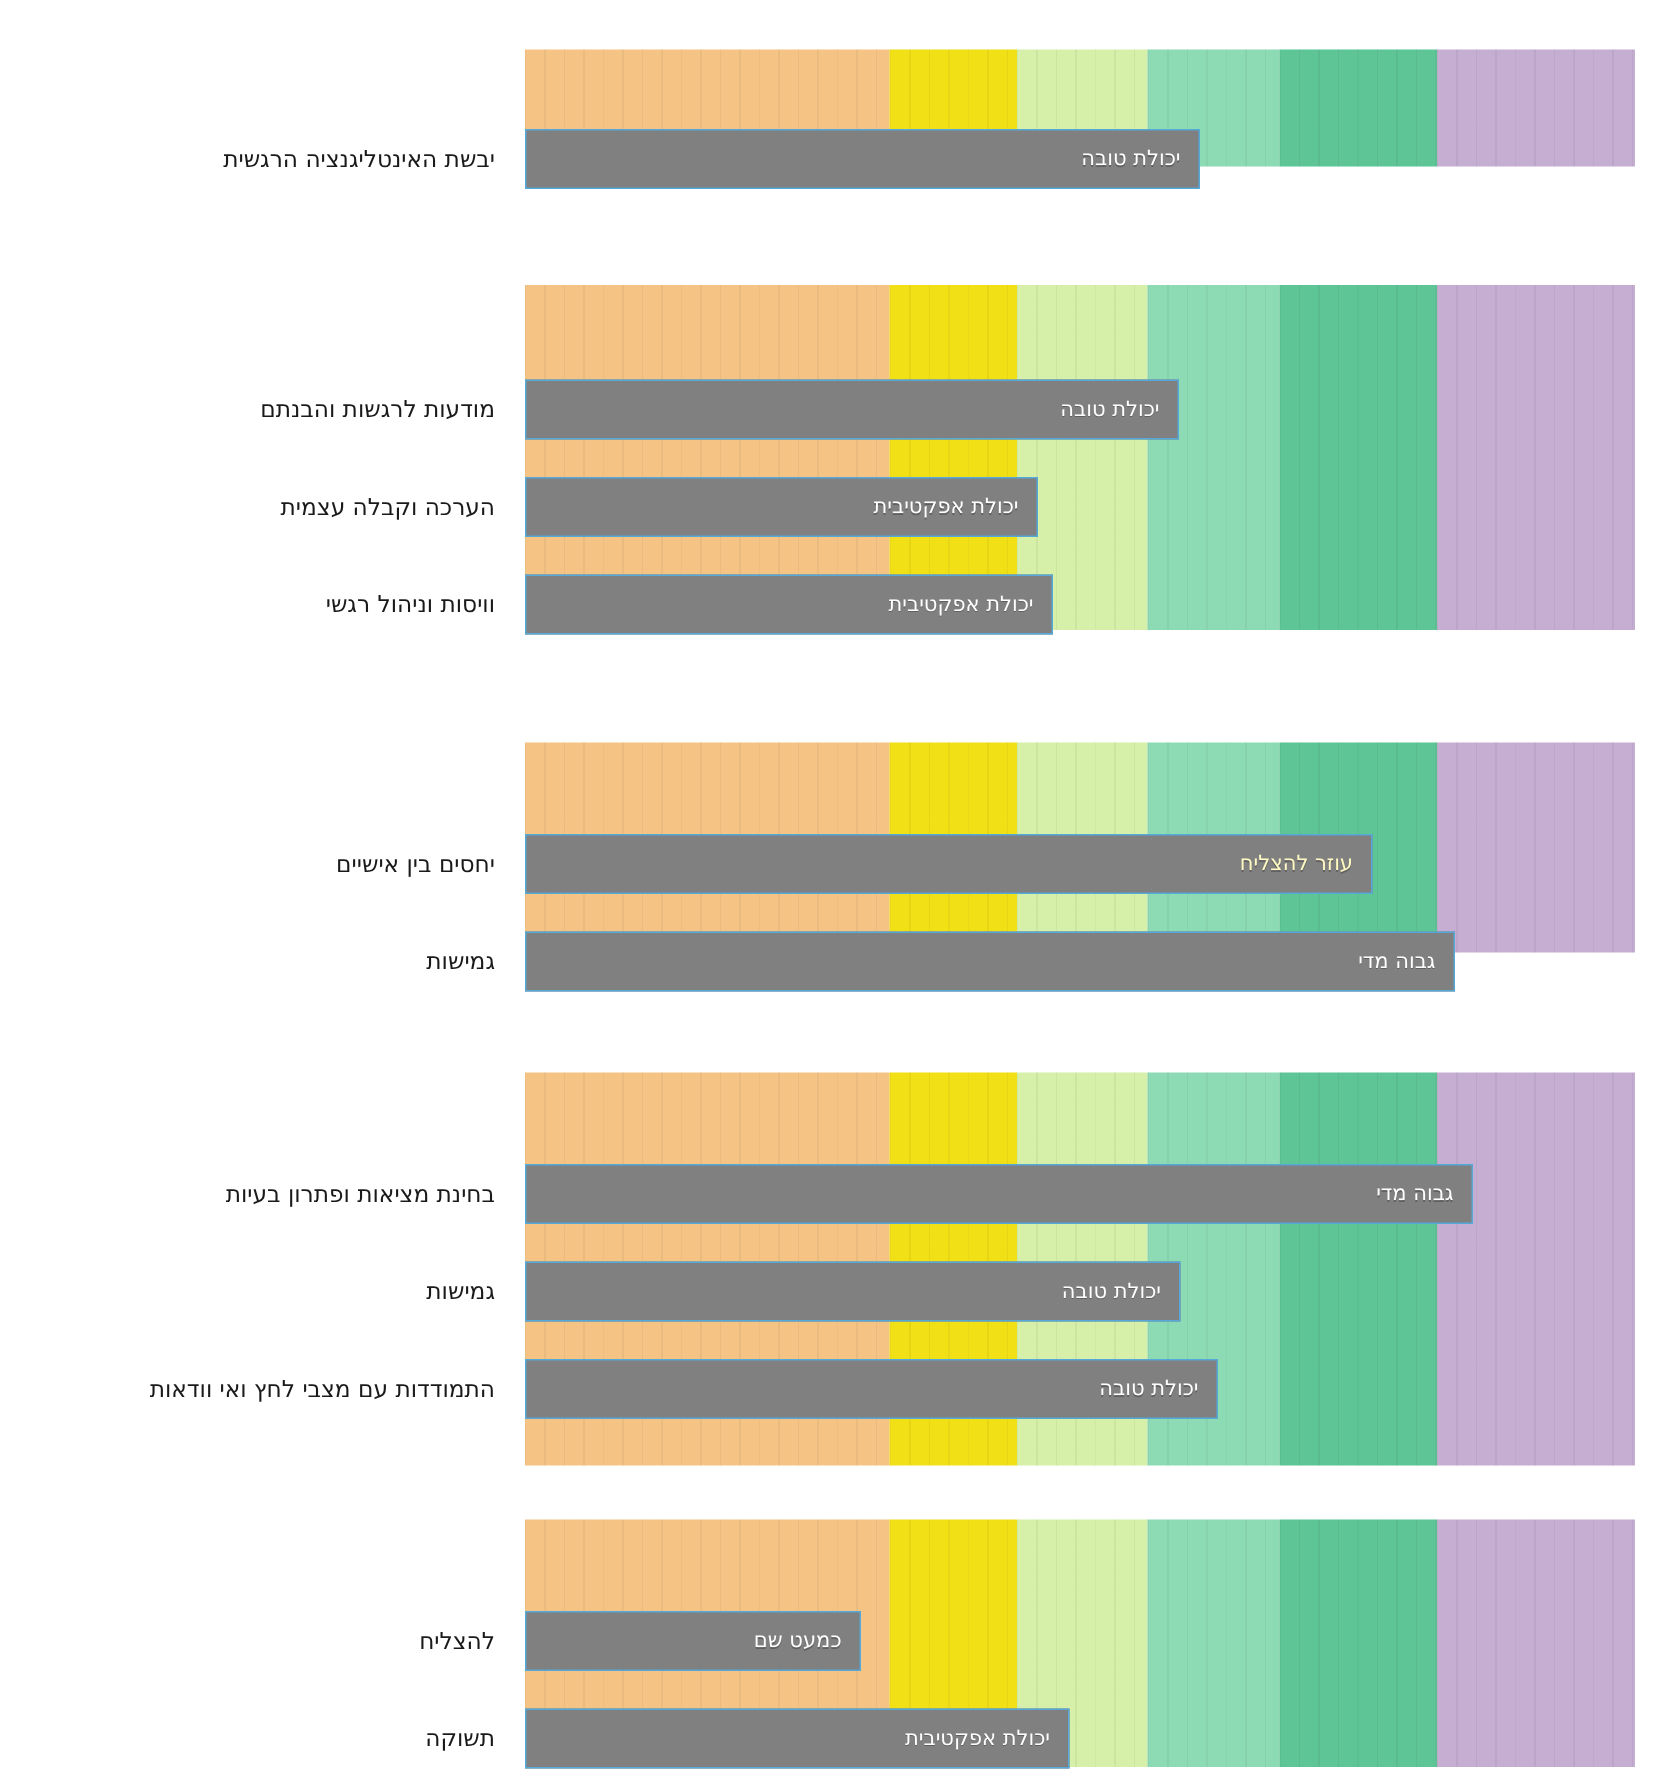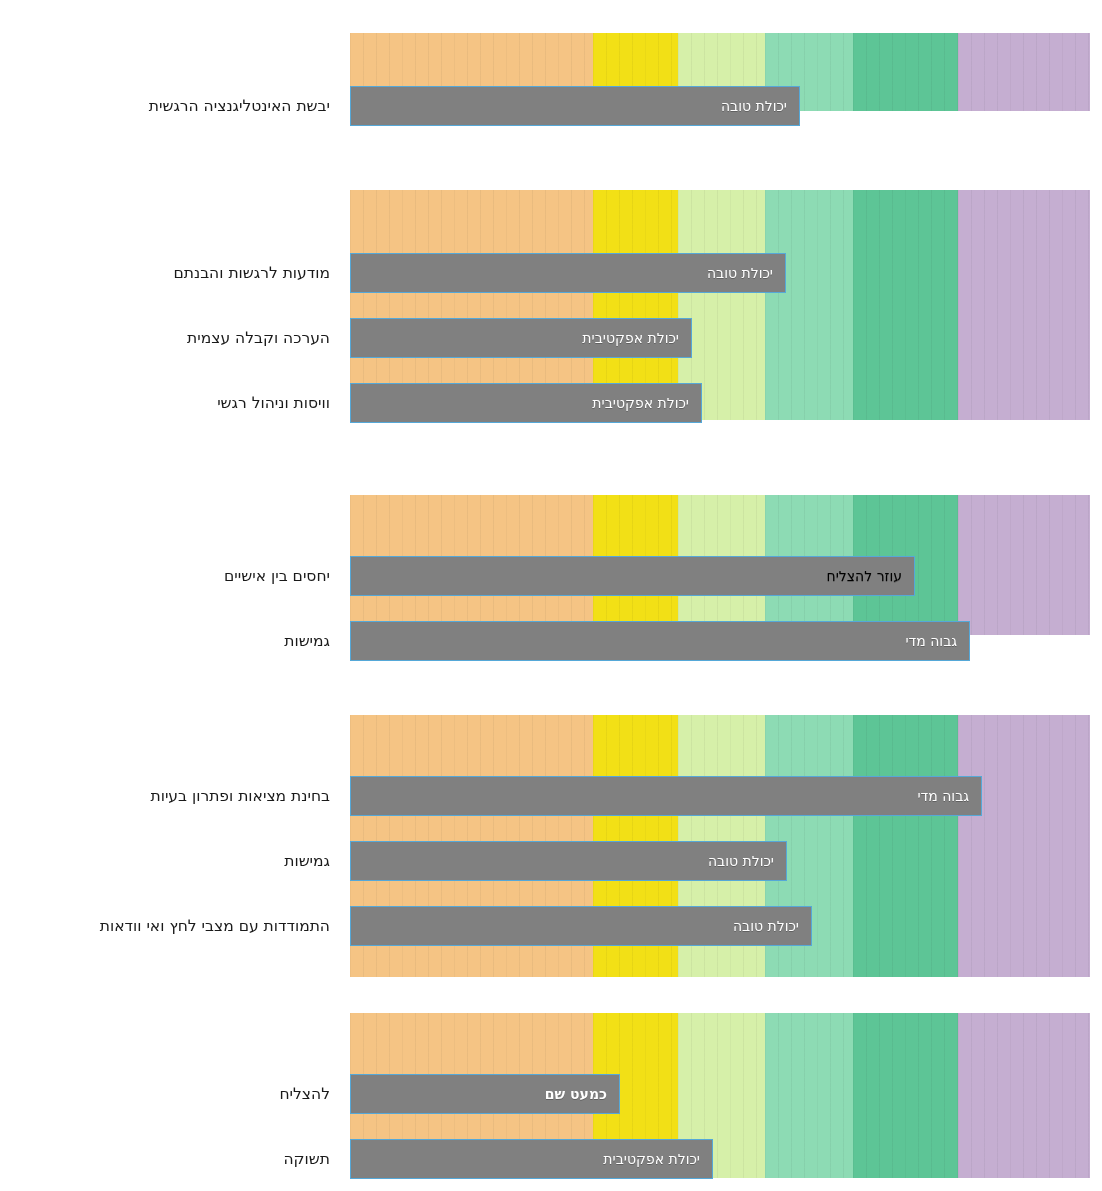--- a/index.html
+++ b/index.html
@@ -115,21 +115,21 @@
         <div class="band" style="width: 11.4865%; background: rgb(242, 224, 22);"></div>
         <div class="band" style="width: 11.7568%; background: rgb(214, 240, 169);"></div>
         <div class="band" style="width: 11.8919%; background: rgb(141, 219, 180);"></div>
         <div class="band" style="width: 14.1892%; background: rgb(93, 197, 150);"></div>
         <div class="band" style="width: 17.8378%; background: rgb(197, 174, 209);"></div>
       </div>
       <div class="rows">
         <div class="row" style="top: 20px;">
           <div class="rowlabel">יחסים בין אישיים</div>
           <div class="bar" style="width: 565px; background: rgb(128, 128, 128); border-color: rgb(85, 168, 216);">
-            <span class="barlabel" style="color: #000000;">עוזר להצליח</span>
+            <span class="barlabel" style="color: #fef9c3;">עוזר להצליח</span>
           </div>
         </div>
         <div class="row" style="top: 85px;">
           <div class="rowlabel">גמישות</div>
           <div class="bar" style="width: 620px; background: rgb(128, 128, 128); border-color: rgb(85, 168, 216);">
             <span class="barlabel" style="color: rgb(255, 255, 255);">גבוה מדי</span>
           </div>
         </div>
       </div>
     </div>
@@ -168,21 +168,21 @@
         <div class="band" style="width: 32.8378%; background: rgb(245, 196, 132);"></div>
         <div class="band" style="width: 11.4865%; background: rgb(242, 224, 22);"></div>
         <div class="band" style="width: 11.7568%; background: rgb(214, 240, 169);"></div>
         <div class="band" style="width: 11.8919%; background: rgb(141, 219, 180);"></div>
         <div class="band" style="width: 14.1892%; background: rgb(93, 197, 150);"></div>
         <div class="band" style="width: 17.8378%; background: rgb(197, 174, 209);"></div>
       </div>
       <div class="rows">
         <div class="row" style="top: 20px;">
           <div class="rowlabel">להצליח</div>
-          <div class="bar" style="width: 270px; background: rgb(128, 128, 128); border-color: rgb(85, 168, 216); font-weight: bold;">
+          <div class="bar" style="width: 224px; background: rgb(128, 128, 128); border-color: rgb(85, 168, 216);">
             <span class="barlabel" style="color: rgb(255, 255, 255);">כמעט שם</span>
           </div>
         </div>
         <div class="row" style="top: 85px;">
           <div class="rowlabel">תשוקה</div>
           <div class="bar" style="width: 363px; background: rgb(128, 128, 128); border-color: rgb(85, 168, 216);">
             <span class="barlabel" style="color: rgb(255, 255, 255);">יכולת אפקטיבית</span>
           </div>
         </div>
       </div>

